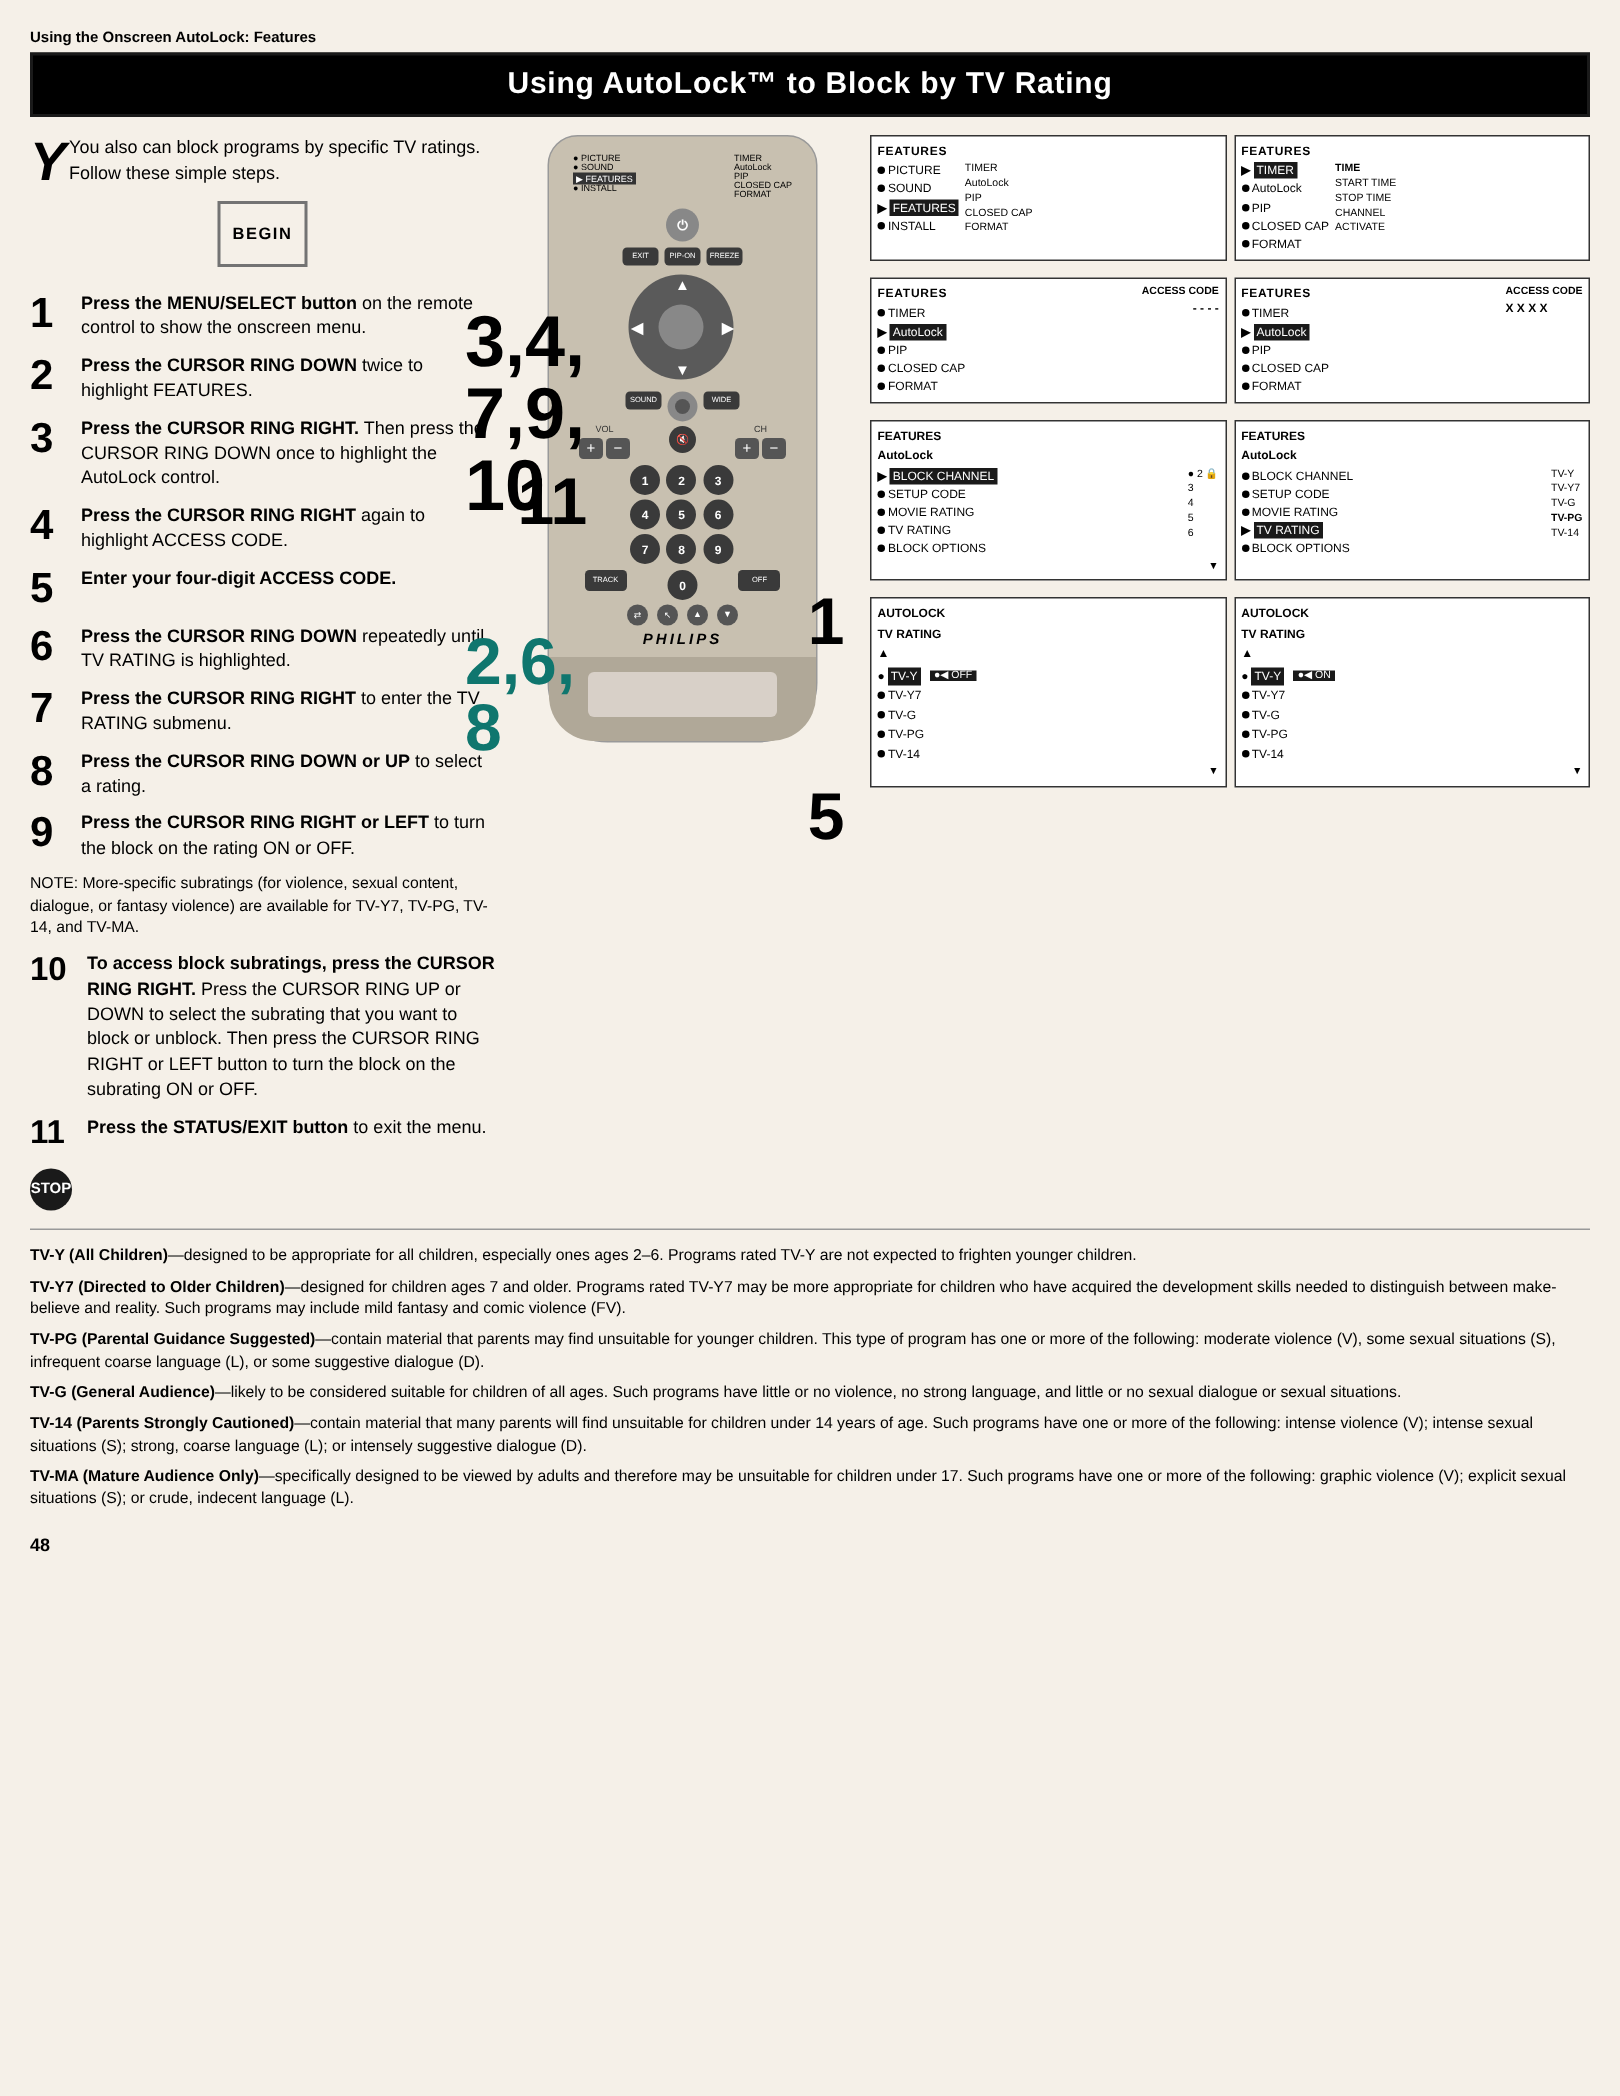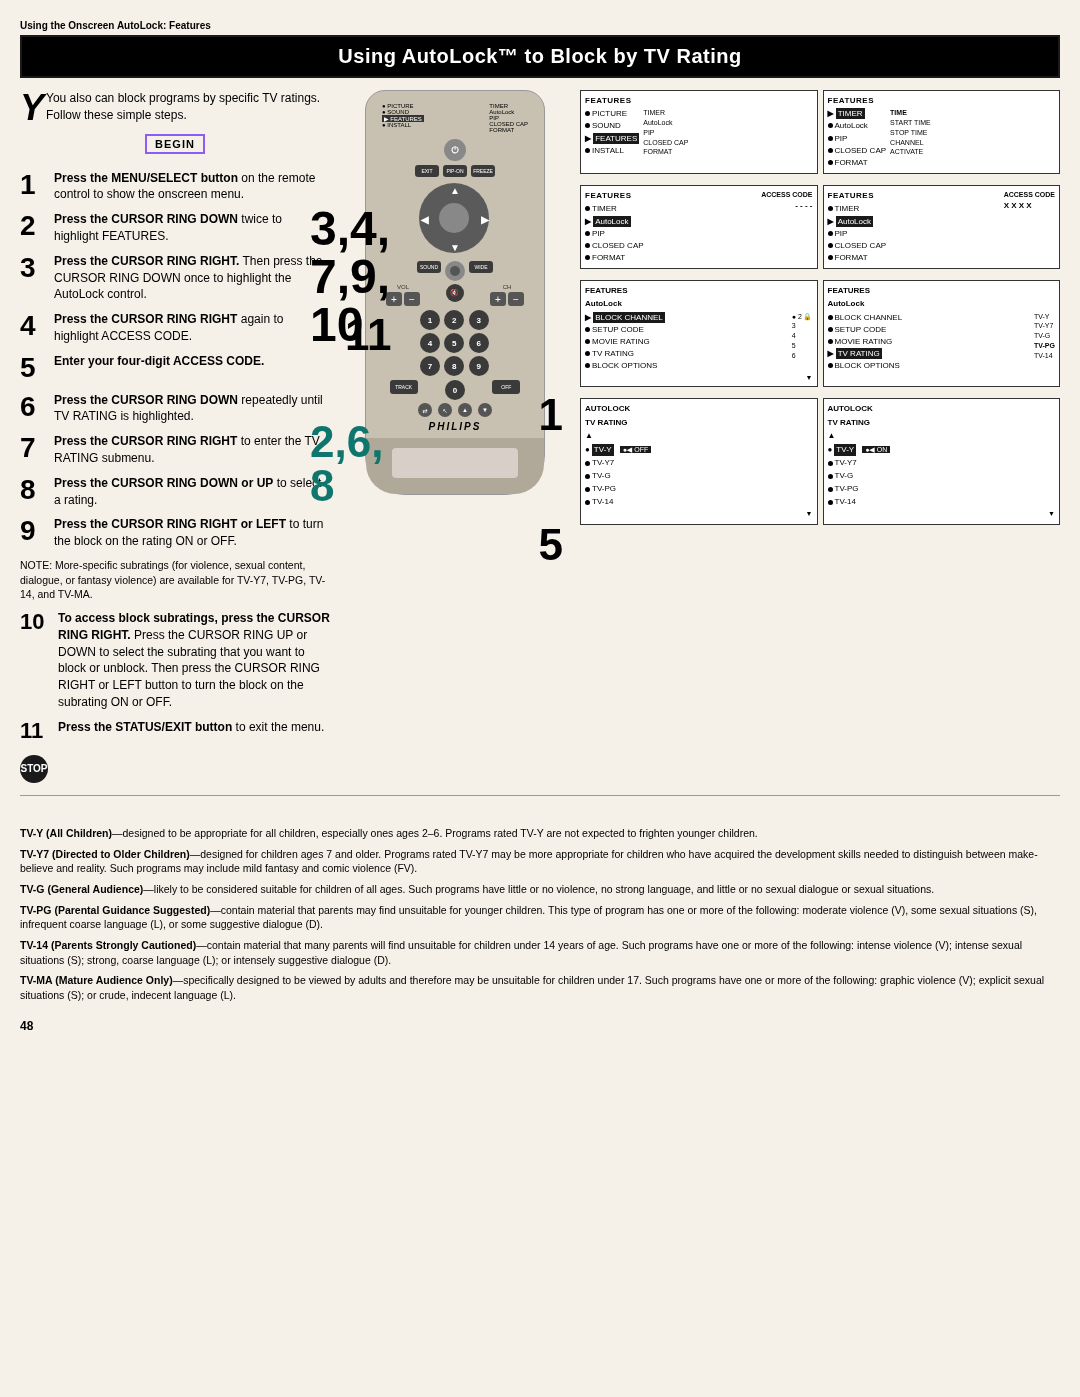--- a/index.html
+++ b/index.html
@@ -48,22 +48,22 @@
     .intro-text .drop-cap {
       float: left;
       font-size: 36px;
       font-weight: bold;
       line-height: 1;
       margin-right: 2px;
       font-style: italic;
     }
     .begin-badge {
       display: inline-block;
-      border: 2px solid #8b5cf6;
-      padding: 2px 8px;
+      border: 2px solid #737373;
+      padding: 14px 8px;
       font-size: 11px;
       font-weight: bold;
       margin-bottom: 8px;
       letter-spacing: 1px;
     }
     .step-list {
       list-style: none;
       padding: 0;
     }
     .step-item {
@@ -249,21 +249,21 @@
       padding: 0 3px;
     }
     
     .bottom-text-area {
       display: flex;
       gap: 16px;
       margin-top: 12px;
       border-top: 1px solid #999;
       padding-top: 10px;
     }
-    .bottom-right { flex: 1; margin-top: 20px; }
+    .bottom-right { flex: 1; }
     .bottom-text-para {
       font-size: 10.5px;
       line-height: 1.4;
       margin-bottom: 6px;
     }
     .stop-badge {
       display: inline-block;
       background: #1a1a1a;
       color: #fff;
       border-radius: 50%;
@@ -817,24 +817,24 @@
   <div class="bottom-text-area">
     <div class="bottom-right">
 
       <p class="bottom-text-para">
         <b>TV-Y (All Children)</b>—designed to be appropriate for all children, especially ones ages 2–6. Programs rated TV-Y are not expected to frighten younger children.
       </p>
       <p class="bottom-text-para">
         <b>TV-Y7 (Directed to Older Children)</b>—designed for children ages 7 and older. Programs rated TV-Y7 may be more appropriate for children who have acquired the development skills needed to distinguish between make-believe and reality. Such programs may include mild fantasy and comic violence (FV).
       </p>
       <p class="bottom-text-para">
-        <b>TV-G (General Audience)</b>—likely to be considered suitable for children of all ages. Such programs have little or no violence, no strong language, and little or no sexual dialogue or sexual situations.
+        <b>TV-PG (Parental Guidance Suggested)</b>—contain material that parents may find unsuitable for younger children. This type of program has one or more of the following: moderate violence (V), some sexual situations (S), infrequent coarse language (L), or some suggestive dialogue (D).
       </p>
       <p class="bottom-text-para">
-        <b>TV-PG (Parental Guidance Suggested)</b>—contain material that parents may find unsuitable for younger children. This type of program has one or more of the following: moderate violence (V), some sexual situations (S), infrequent coarse language (L), or some suggestive dialogue (D).
+        <b>TV-G (General Audience)</b>—likely to be considered suitable for children of all ages. Such programs have little or no violence, no strong language, and little or no sexual dialogue or sexual situations.
       </p>
       <p class="bottom-text-para">
         <b>TV-14 (Parents Strongly Cautioned)</b>—contain material that many parents will find unsuitable for children under 14 years of age. Such programs have one or more of the following: intense violence (V); intense sexual situations (S); strong, coarse language (L); or intensely suggestive dialogue (D).
       </p>
       <p class="bottom-text-para">
         <b>TV-MA (Mature Audience Only)</b>—specifically designed to be viewed by adults and therefore may be unsuitable for children under 17. Such programs have one or more of the following: graphic violence (V); explicit sexual situations (S); or crude, indecent language (L).
       </p>
 
     </div>
   </div>

